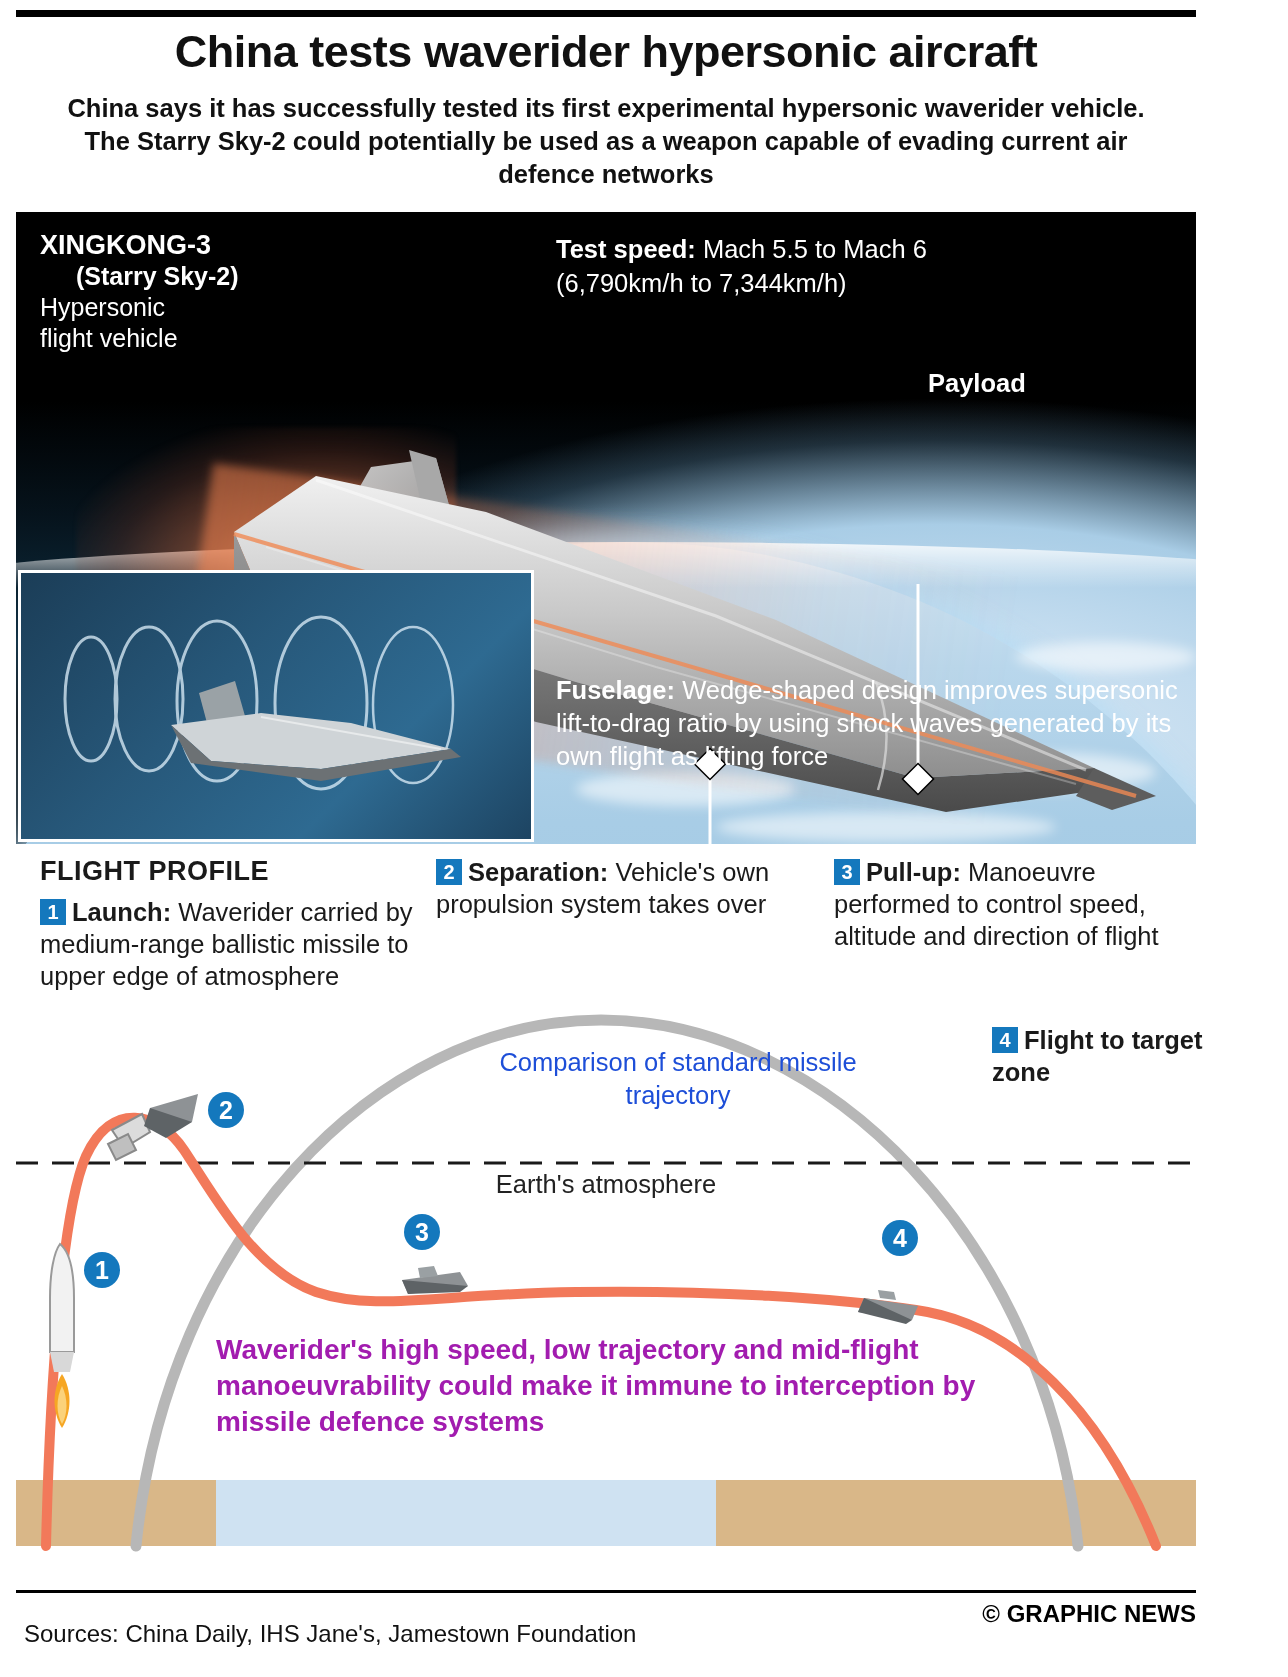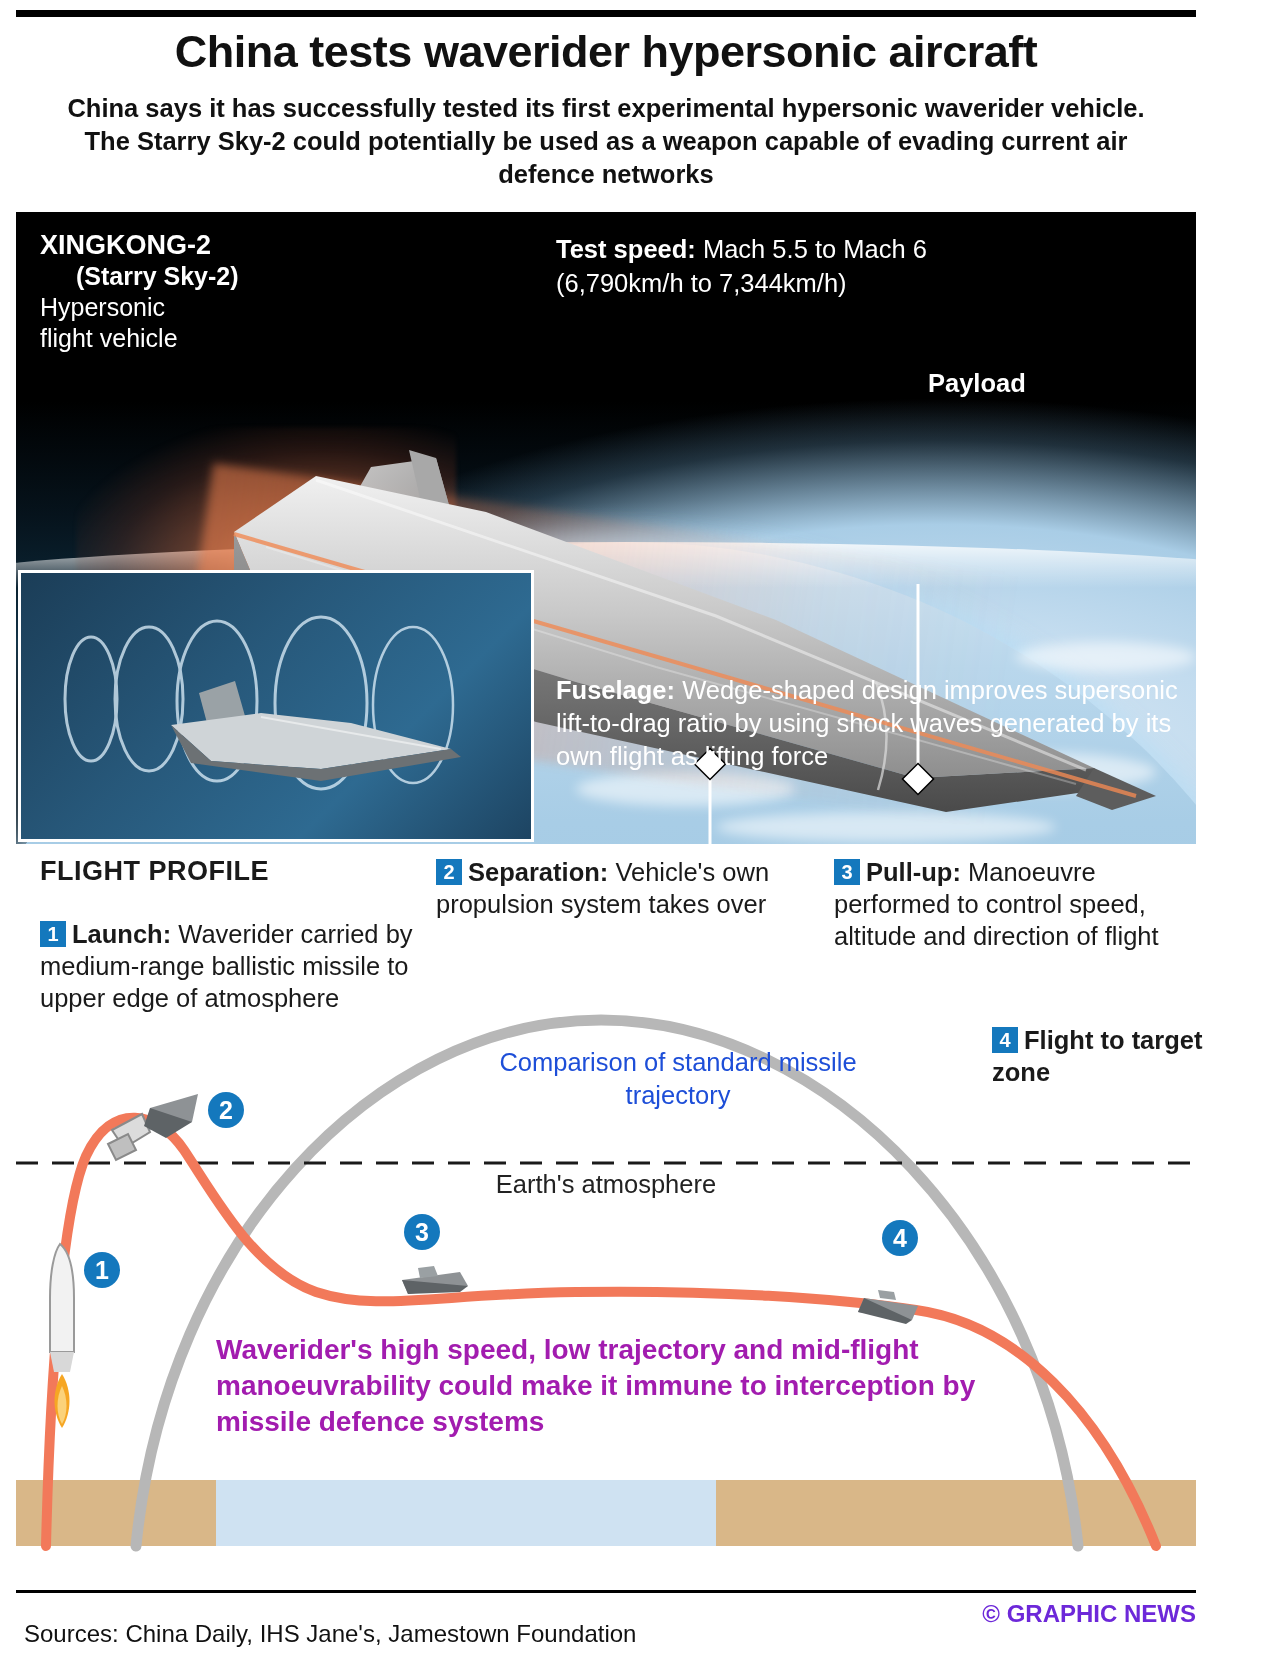--- a/index.html
+++ b/index.html
@@ -151,21 +151,21 @@
     line-height: 26px;
     vertical-align: 2px;
     margin-right: 6px;
   }
   .step {
     position: absolute;
     font-size: 25.5px;
     line-height: 32px;
   }
   .step b { font-weight: bold; }
-  #step1 { left: 24px; top: 896px; width: 390px; margin-top: 22px; }
+  #step1 { left: 24px; top: 896px; width: 390px; }
   #step2 { left: 420px; top: 856px; width: 380px; }
   #step3 { left: 818px; top: 856px; width: 350px; }
   #step4 { left: 960px; top: 1024px; width: 220px; font-weight: bold; margin-left: 16px; }
   
   .chart {
     position: absolute; left: 0; top: 980px;
     width: 1180px; height: 610px;
   }
   .cmp-label {
     position: absolute; left: 452px; top: 66px;
@@ -209,21 +209,21 @@
   .sources {
     position: absolute; left: 8px; top: 1600px;
     font-size: 24px;
     color: #111;
     margin-top: 20px;
   }
   .credit {
     position: absolute; right: 0; top: 1600px;
     font-size: 24px;
     font-weight: bold;
-    color: #6d28d9;
+    color: #000000;
   }
 </style>
 </head>
 <body>
 
 <div class="page">
 
   <div class="top-rule"></div>
 
   <div class="title">China tests waverider hypersonic aircraft</div>
@@ -276,21 +276,21 @@
 
       <path d="M218,322 L1120,584" stroke="#f08a54" stroke-width="4" fill="none" opacity="0.8"></path>
 
       <path class="leader" d="M694,560 L694,656 L540,656"></path>
       <rect class="dia" x="683" y="541" width="22" height="22" transform="rotate(45 694 552)"></rect>
       <path class="leader" d="M902,560 L902,372"></path>
       <rect class="dia" x="891" y="556" width="22" height="22" transform="rotate(45 902 567)"></rect>
     </svg>
 
     <div class="lbl-name">
-      <div class="sc"><span>XINGKONG-2</span></div>
+      <div class="sc"><span>XINGKONG-3</span></div>
       <div class="b2">(Starry Sky-2)</div>
       <div>Hypersonic</div>
       <div>flight vehicle</div>
     </div>
 
     <div class="lbl-speed">
       <div>
         <b>Test speed:</b>
         <span>Mach 5.5 to Mach 6</span>
       </div>

